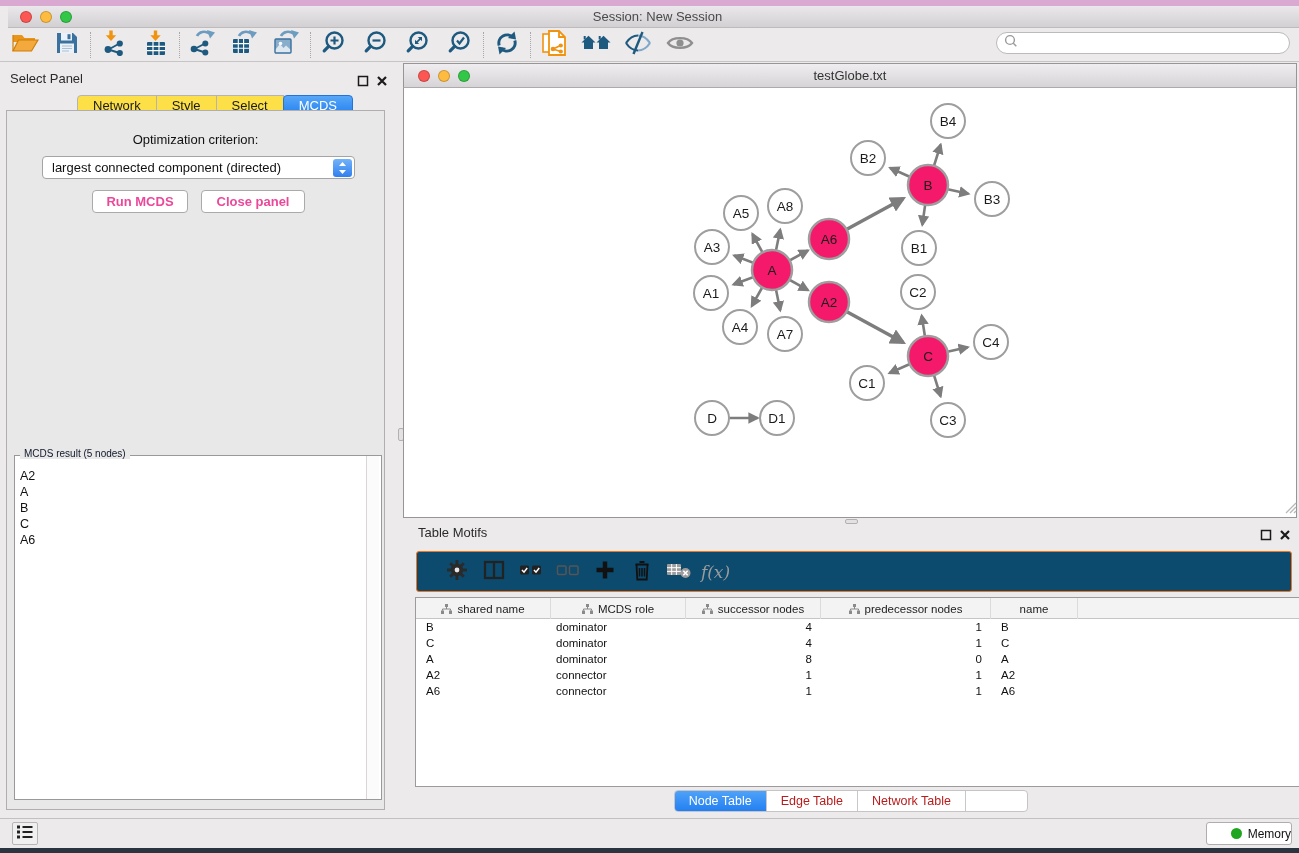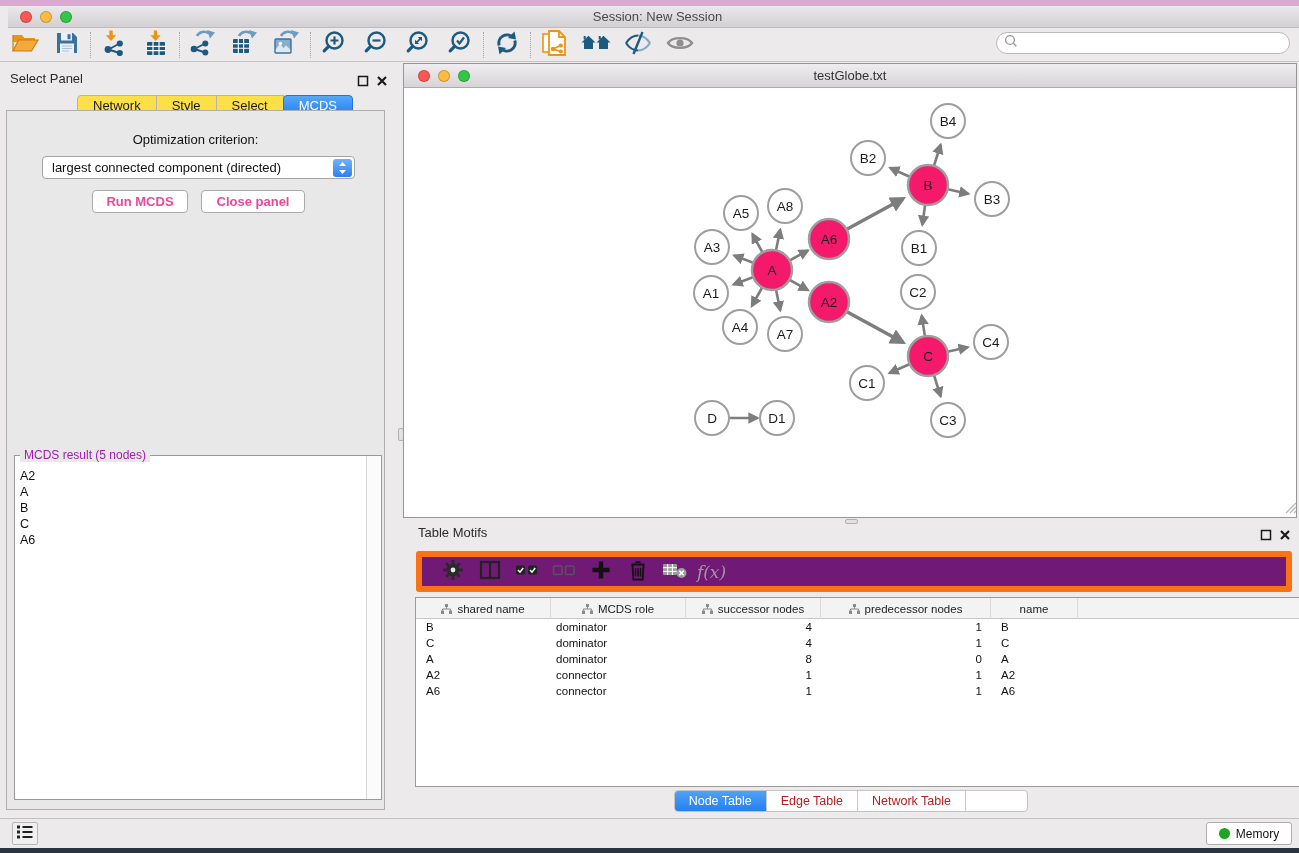--- a/index.html
+++ b/index.html
@@ -31,58 +31,58 @@
   .cptab:first-child { border-radius:4px 0 0 4px; margin-left:0; }
   .cptab-sel { background:linear-gradient(#58A7F8,#1F7EF0); color:#fff; border:1px solid #2473D8; border-radius:4px; }
   #cp-body { left:6px; top:110px; width:379px; height:700px; background:#E9E8E8; border:1px solid #B0AEAE; }
   #opt-label { left:6px; top:132px; width:379px; text-align:center; font-size:13px; color:#111; }
   #criterion { left:42px; top:156px; width:313px; height:23px; background:#fff; border:1px solid #A5A3A3; border-radius:4px; font-size:13px; color:#111; line-height:21px; padding-left:9px; cursor:pointer; }
   #criterion .stepper { position:absolute; right:2px; top:1.5px; width:19px; height:18px; border-radius:3px; background:linear-gradient(#73B3F9,#2F7FEF); display:flex; align-items:center; justify-content:center; }
   .pushbtn { height:23px; background:#fff; border:1px solid #ABA9A9; border-radius:4px; font-size:13px; color:#ec4899; text-align:center; line-height:21px; cursor:pointer;font-weight:bold; }
   #run-btn { left:92px; top:190px; width:96px; }
   #closepanel-btn { left:201px; top:190px; width:104px; }
   #mcds-box { left:14px; top:455px; width:368px; height:345px; background:#fff; border:1px solid #9A9898; }
-  #mcds-legend { left:20px; top:448px; background:#E9E8E8; padding:0 4px; font-size:12px; color:#a21caf; }
+  #mcds-legend { left:20px; top:448px; background:#E9E8E8; padding:0 4px; font-size:10px; color:#0f172a; }
   #mcds-list { left:20px; top:468px; width:330px; font-size:12.5px; color:#111; }
   #mcds-list div { line-height:16px; }
   #mcds-scroll { left:366px; top:456px; width:13px; height:343px; background:#FBFBFB; border-left:1px solid #D8D6D6; }
 
   
   #net-win { left:403px; top:63px; width:894px; height:455px; border:1px solid #979595; background:#fff; }
   #net-titlebar { left:403px; top:63px; width:894px; height:25px; background:linear-gradient(#EFEDEF,#D6D4D6); border:1px solid #979595; border-bottom:1px solid #ACAAAA; }
   #net-titlebar .tl { top:6px; }
   #net-titlebar .tl.red { left:14px; } #net-titlebar .tl.yel { left:34px; } #net-titlebar .tl.grn { left:54px; }
   #net-titlebar .wtitle { width:100%; text-align:center; line-height:24px; font-size:13px; color:#333; }
   #graph-svg { left:404px; top:89px; }
   .split-handle { background:#E3E1E1; border:1px solid #B2B0B0; border-radius:2px; }
   #vsplit-handle { left:398px; top:428px; width:6px; height:13px; }
   #hsplit-handle { left:845px; top:519px; width:13px; height:5px; }
 
   
   #tp-title { left:418px; top:525px; font-size:13px; color:#2b2b2b; }
   #tp-float { left:1260px; top:527px; } #tp-close { left:1279px; top:527px; }
   .panelbtn { width:12px; height:12px; cursor:pointer; }
-  #tp-toolbar { left:416px; top:551px; width:876px; height:41px; background:#701a75; border:6px solid #f97316; border-radius:3px; display:flex; align-items:center; padding-left:12px; }
+  #tp-toolbar { left:416px; top:551px; width:876px; height:41px; background:#0c4a6e; border:1px solid #f97316; border-radius:3px; display:flex; align-items:center; padding-left:21px; }
   #tp-toolbar .ticon { width:37px; height:30px; display:flex; align-items:center; justify-content:center; cursor:pointer; }
   .fx { font-family:"DejaVu Serif","Liberation Serif",serif; font-style:italic; font-size:17px; color:#9C9C9C; }
   #node-table { left:415px; top:597px; width:1010px; height:190px; background:#fff; border:1px solid #9C9A9A; overflow:hidden; }
   #nt-header { display:flex; height:21px; background:#F4F3F3; border-bottom:1px solid #C6C4C4; }
   .hcell { display:flex; align-items:center; justify-content:center; gap:5px; border-right:1px solid #DCDADA; font-size:11.5px; color:#222; height:21px; }
   .trow { display:flex; height:16px; }
   .tcell { font-size:11.5px; color:#111; line-height:16px; white-space:nowrap; overflow:hidden; }
   #tp-tabs { left:403px; top:790px; width:896px; display:flex; justify-content:center; }
   #tp-tabs-inner { display:flex; height:22px; border:1px solid #C6C4C4; border-radius:4px; overflow:hidden; background:#fff; }
   .seg { font-size:12.5px; color:#b91c1c; padding:0 14px; line-height:21px; border-right:1px solid #C9C7C7; background:#fff; cursor:pointer; }
   .seg:last-child { border-right:none;margin-top:44px; }
   .seg-sel { background:linear-gradient(#4FA2F8,#2380F2); color:#fff; }
 
   
   #statusbar { left:0; top:818px; width:1299px; height:30px; background:#ECEAEA; border-top:1px solid #C2C0C0; }
   #list-btn { left:12px; top:822px; width:26px; height:23px; background:#F1F0F0; border:1px solid #B8B6B6; border-radius:2px; display:flex; align-items:center; justify-content:center; cursor:pointer; }
-  #memory-btn { left:1206px; top:822px; width:86px; height:23px; background:#fff; border:1px solid #AFADAD; border-radius:3px; display:flex; align-items:center; justify-content:center; gap:6px; font-size:12px; color:#111; cursor:pointer; }
+  #memory-btn { left:1206px; top:822px; width:86px; height:23px; background:#fff; border:1px solid #AFADAD; border-radius:3px; display:flex; align-items:center; justify-content:flex-end; gap:6px; font-size:12px; color:#111; cursor:pointer; }
   #memory-dot { width:11px; height:11px; border-radius:50%; background:#1FA51F; }
   #bottom-strip { left:0; top:848px; width:1299px; height:5px; background:#2A3340; }
 </style>
 </head>
 <body>
 
 <div id="top-strip" class="abs"></div>
 <div id="titlebar" class="abs">
   <div class="tl red abs"></div>
   <div class="tl yel abs"></div>

